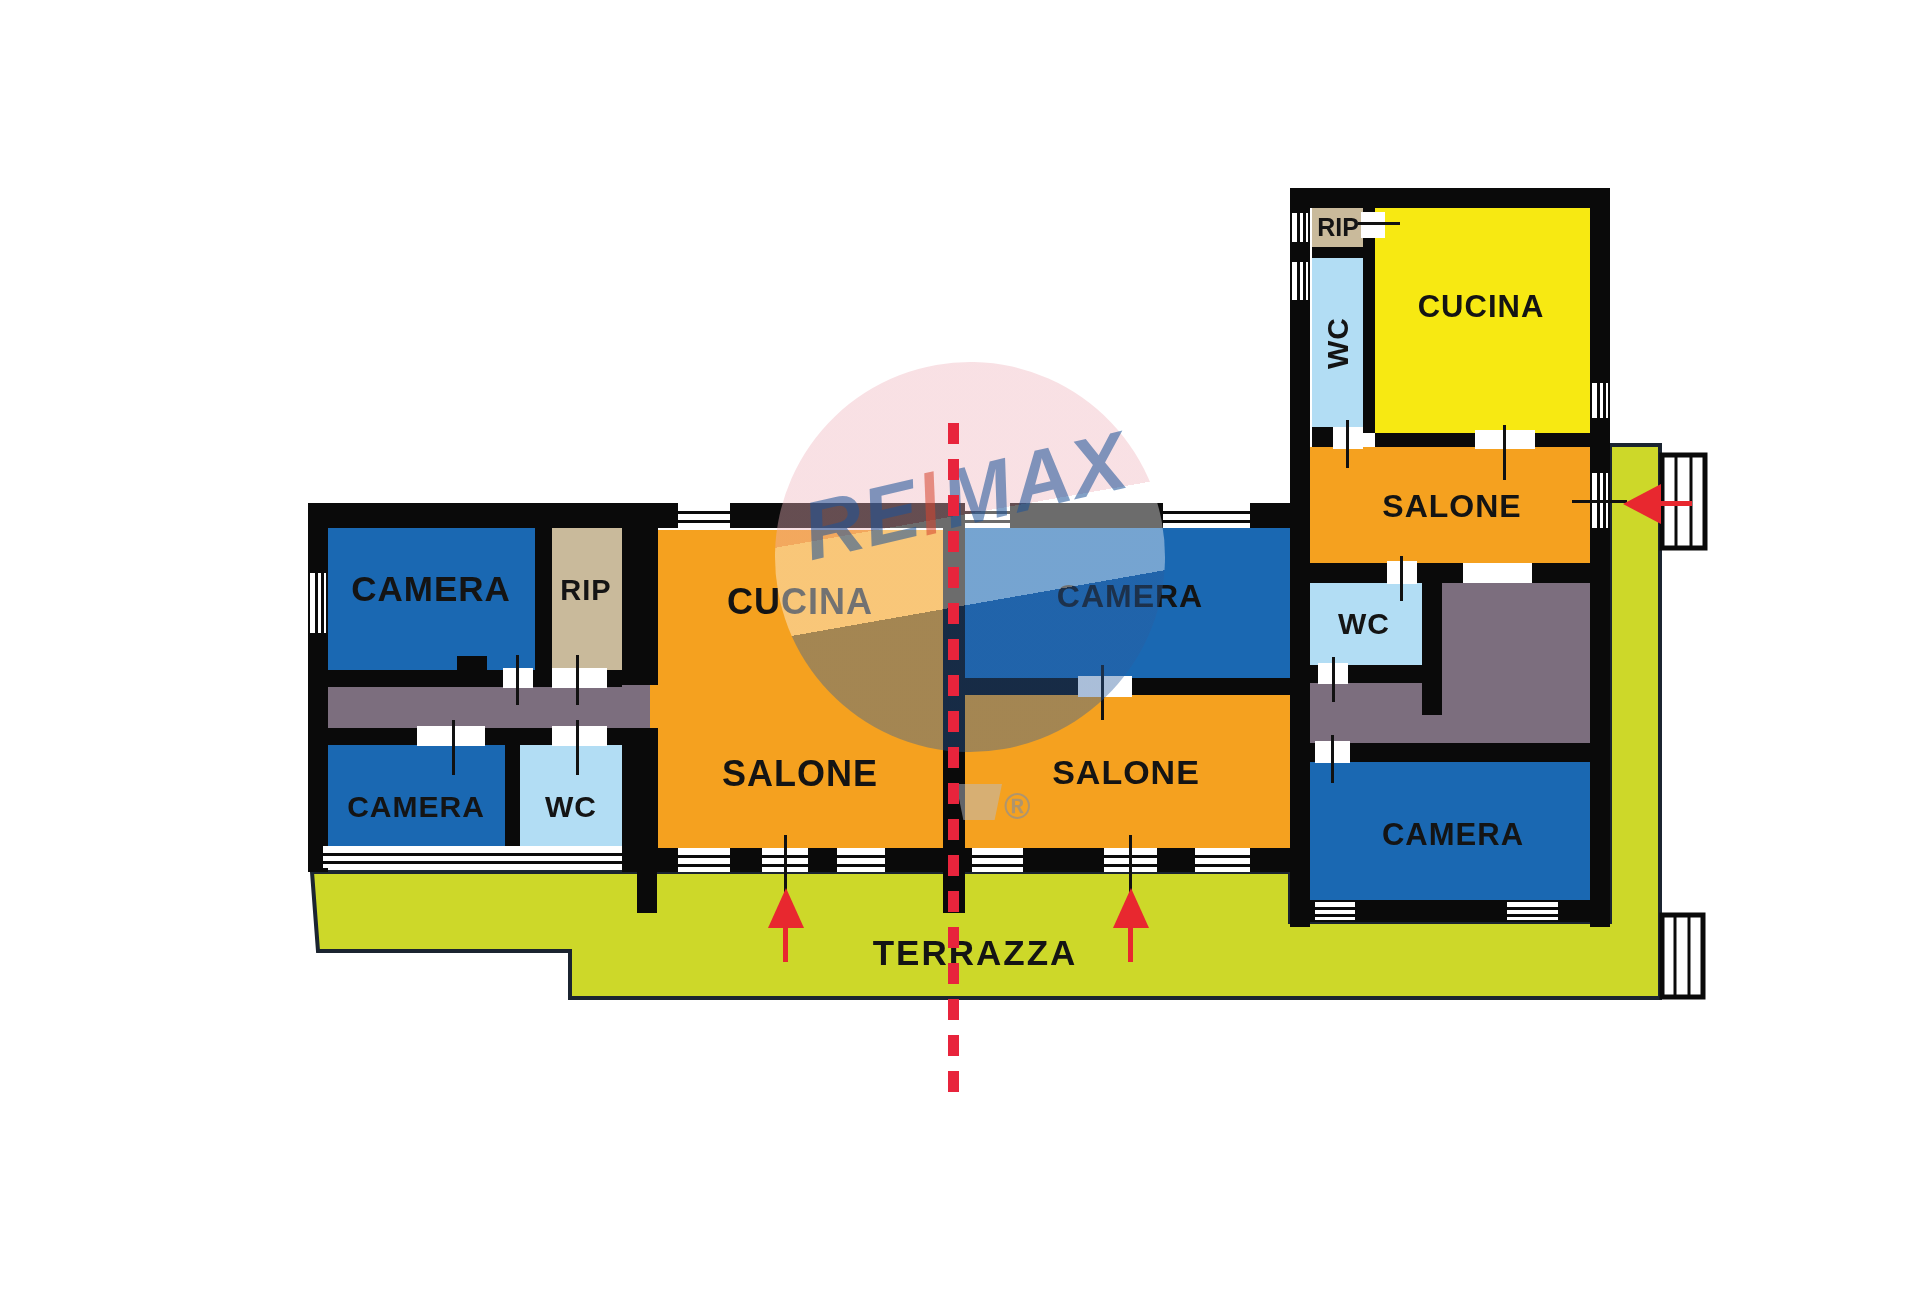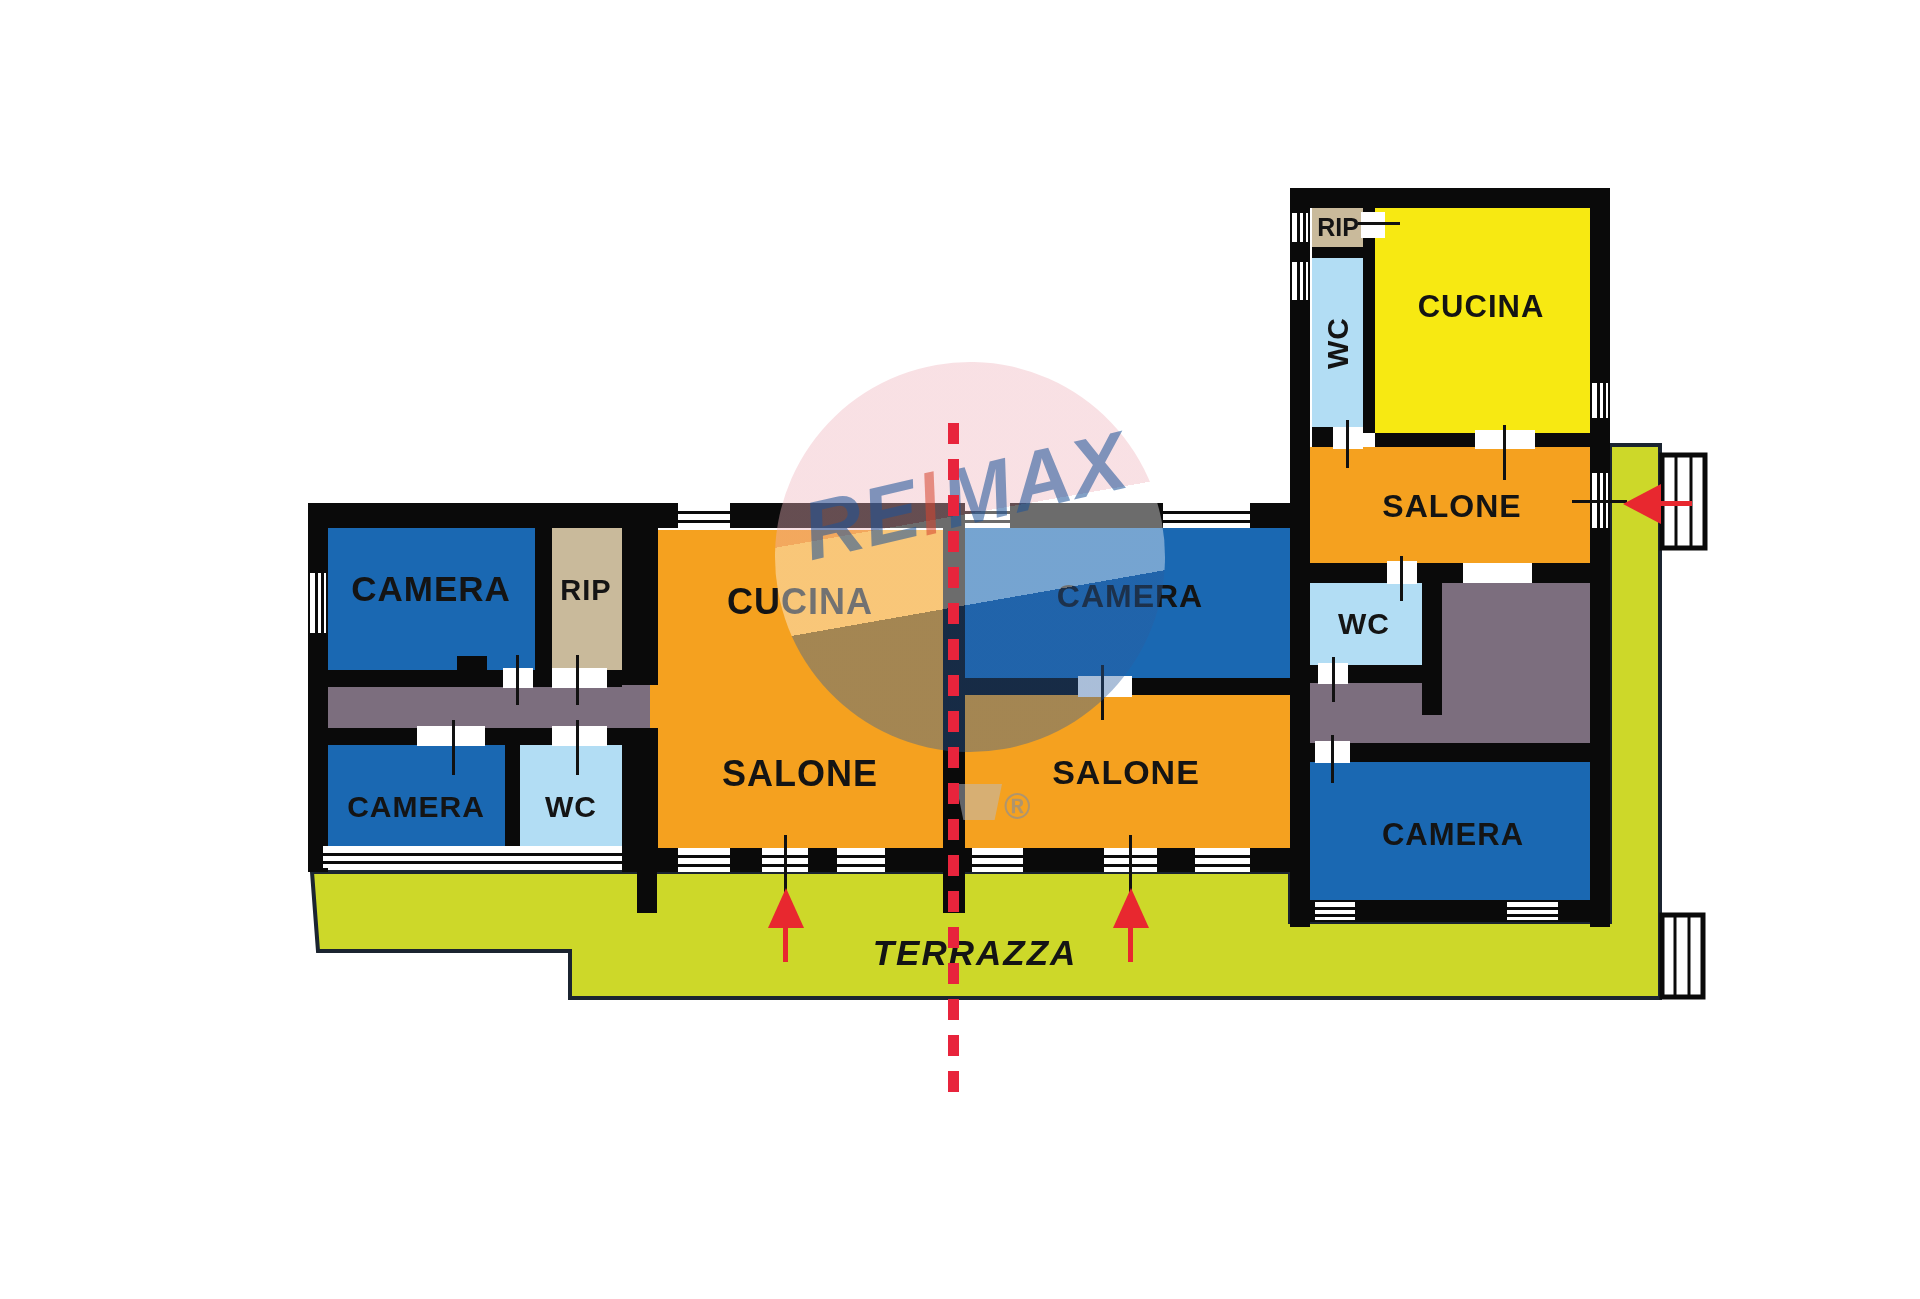--- a/index.html
+++ b/index.html
@@ -173,21 +173,21 @@
   <div class="lbl" style="left:800px;top:602px;font-size:36px;">CUCINA</div>
   <div class="lbl" style="left:800px;top:774px;font-size:36px;">SALONE</div>
   <div class="lbl" style="left:1130px;top:596px;font-size:32px;">CAMERA</div>
   <div class="lbl" style="left:1126px;top:772px;font-size:34px;">SALONE</div>
   <div class="lbl" style="left:1338px;top:227px;font-size:25px;letter-spacing:0;">RIP</div>
   <div class="lbl rot" style="left:1338px;top:343px;font-size:30px;">WC</div>
   <div class="lbl" style="left:1481px;top:307px;font-size:31px;">CUCINA</div>
   <div class="lbl" style="left:1452px;top:506px;font-size:32px;">SALONE</div>
   <div class="lbl" style="left:1364px;top:624px;font-size:30px;">WC</div>
   <div class="lbl" style="left:1453px;top:835px;font-size:31px;">CAMERA</div>
-  <div class="lbl" style="left:975px;top:953px;font-size:35px;letter-spacing:2px;font-style:italic;">TERRAZZA</div>
+  <div class="lbl" style="left:975px;top:953px;font-size:35px;letter-spacing:2px;">TERRAZZA</div>
 
   <div id="balloon"></div>
   <div id="brand"><span>RE</span><span class="slash">/</span><span>MAX</span></div>
   <div id="basket"></div>
   <div id="rsymbol">®</div>
 
   <div id="cutline"></div>
   <div class="arrow-up-head" style="left:768px;top:888px;"></div>
   <div class="arrow-up-stem" style="left:783px;top:926px;height:36px;"></div>
   <div class="arrow-up-head" style="left:1113px;top:888px;"></div>

